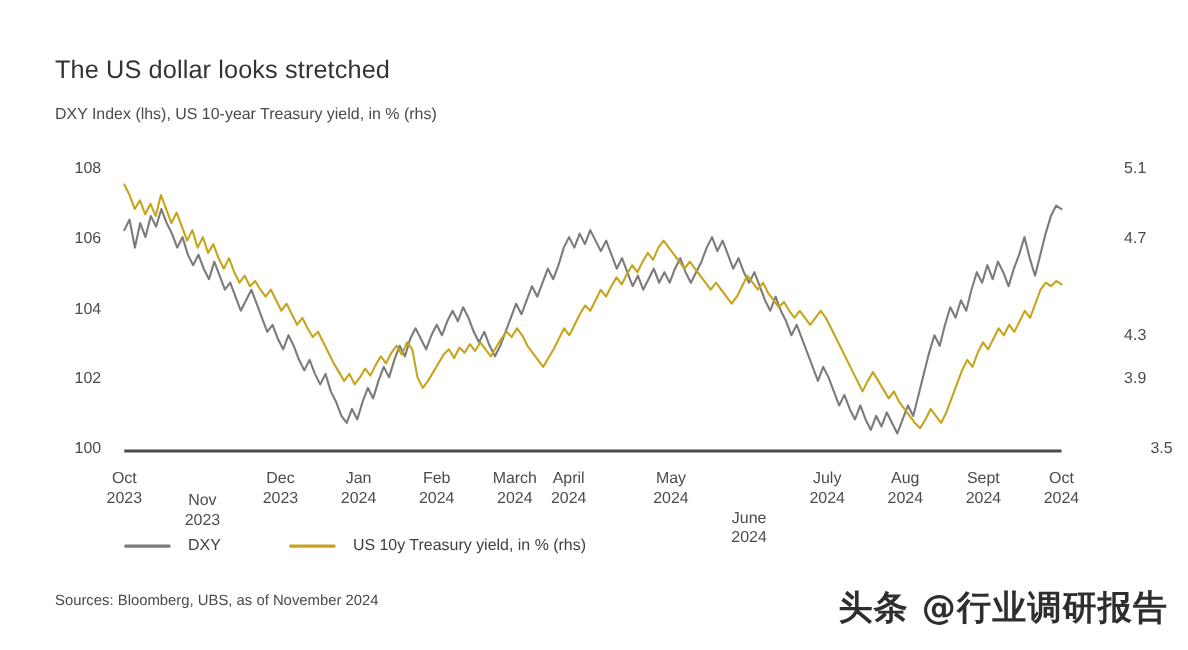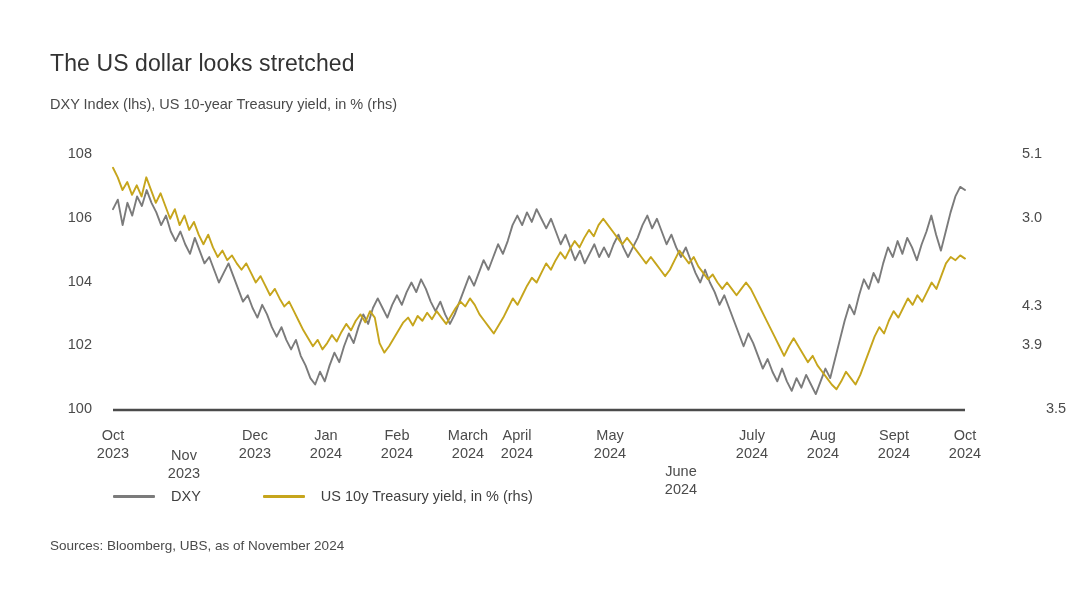--- a/index.html
+++ b/index.html
@@ -93,21 +93,21 @@
       <div class="axis-label y-left" style="left: 46px; top: 400px;">100</div>
       <div class="axis-label y-left" style="left: 46px; top: 336.25px;">102</div>
       <div class="axis-label y-left" style="left: 46px; top: 272.5px;">104</div>
       <div class="axis-label y-left" style="left: 46px; top: 208.75px;">106</div>
       <div class="axis-label y-left" style="left: 46px; top: 145px;">108</div>
     </div>
   <div id="y-right-labels">
       <div class="axis-label y-right" style="left: 1009px; top: 400px; margin-left: 24px;">3.5</div>
       <div class="axis-label y-right" style="left: 1009px; top: 336.25px;">3.9</div>
       <div class="axis-label y-right" style="left: 1009px; top: 272.5px; margin-top: 24px;">4.3</div>
-      <div class="axis-label y-right" style="left: 1009px; top: 208.75px;">3.0</div>
+      <div class="axis-label y-right" style="left: 1009px; top: 208.75px;">4.7</div>
       <div class="axis-label y-right" style="left: 1009px; top: 145px;">5.1</div>
     </div>
   <div id="x-labels">
       <div class="x-tick" style="left: 76px; top: 426px;">
         <span>Oct</span>
         <span>2023</span>
       </div>
       <div class="x-tick" style="left: 147px; top: 446px;">
         <span>Nov</span>
         <span>2023</span>
@@ -164,14 +164,15 @@
       <span class="legend-text">DXY</span>
     </div>
     <span class="legend-gap"></span>
     <div class="legend-item">
       <span class="legend-line" id="legend-swatch-1" style="background: rgb(198, 165, 28);"></span>
       <span class="legend-text">US 10y Treasury yield, in % (rhs)</span>
     </div>
   </div>
 
   <div class="sources">Sources: Bloomberg, UBS, as of November 2024</div>
+  <div class="watermark">头条 @行业调研报告</div>
 
 </div>
 
 </body></html>

